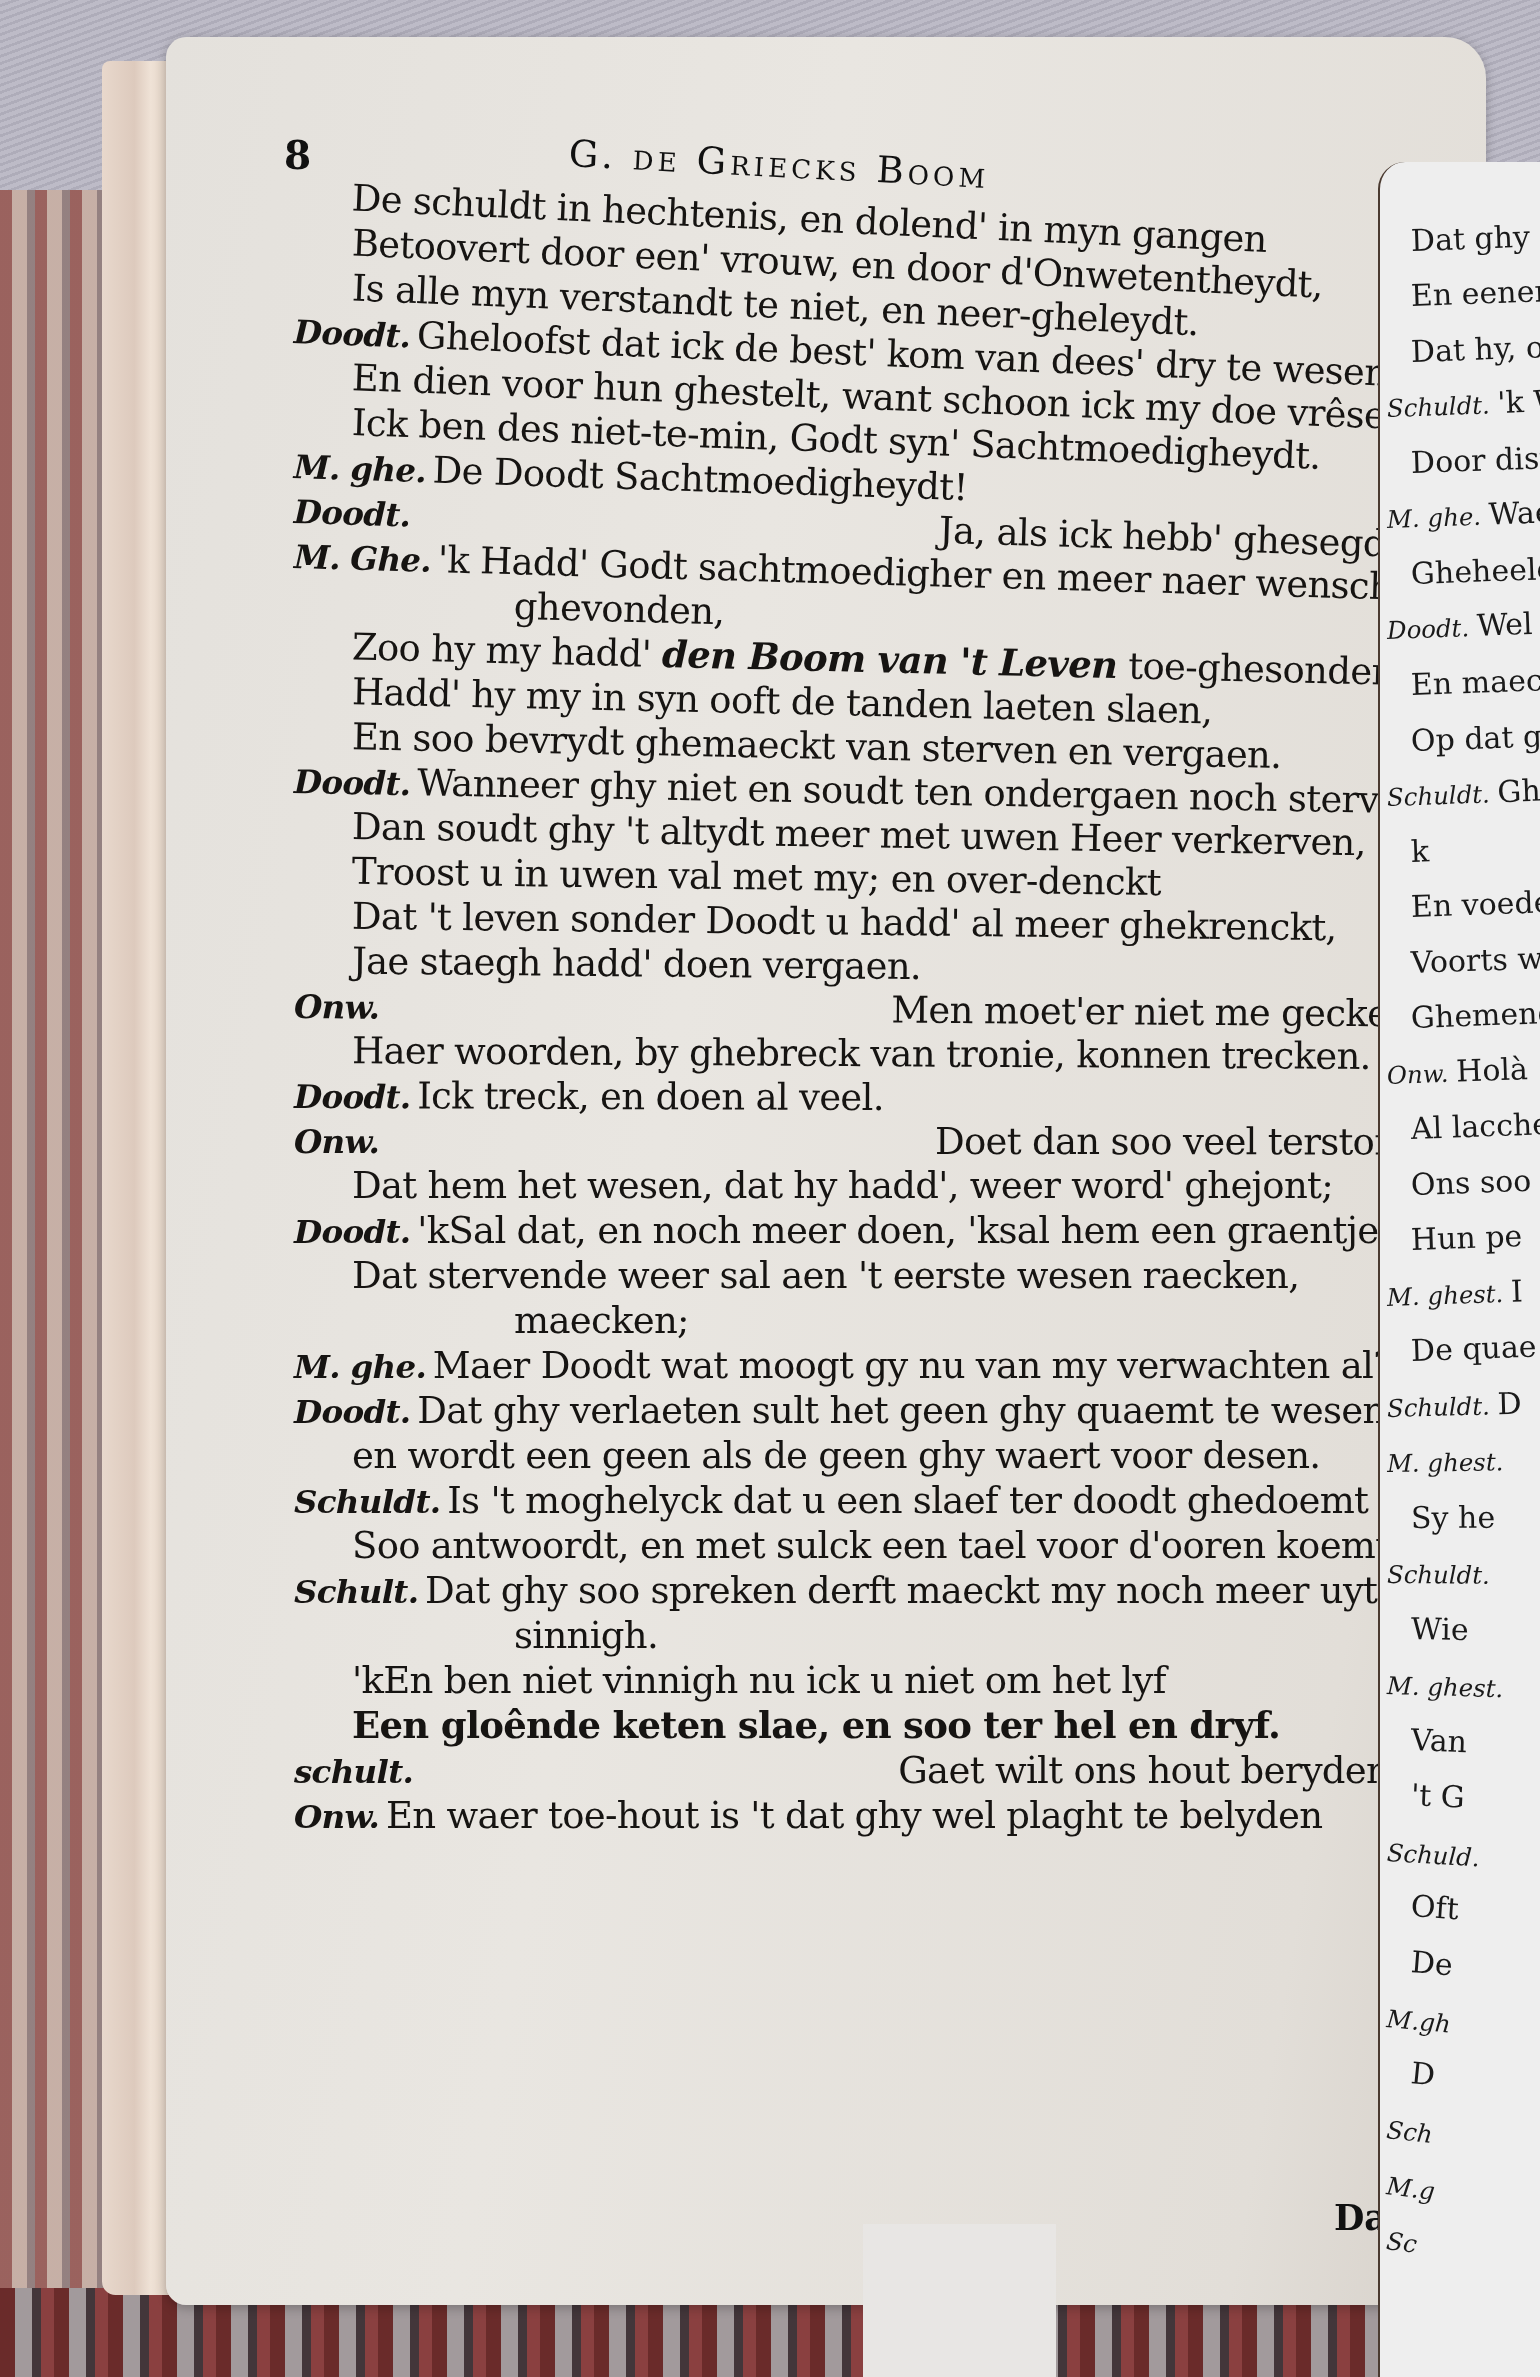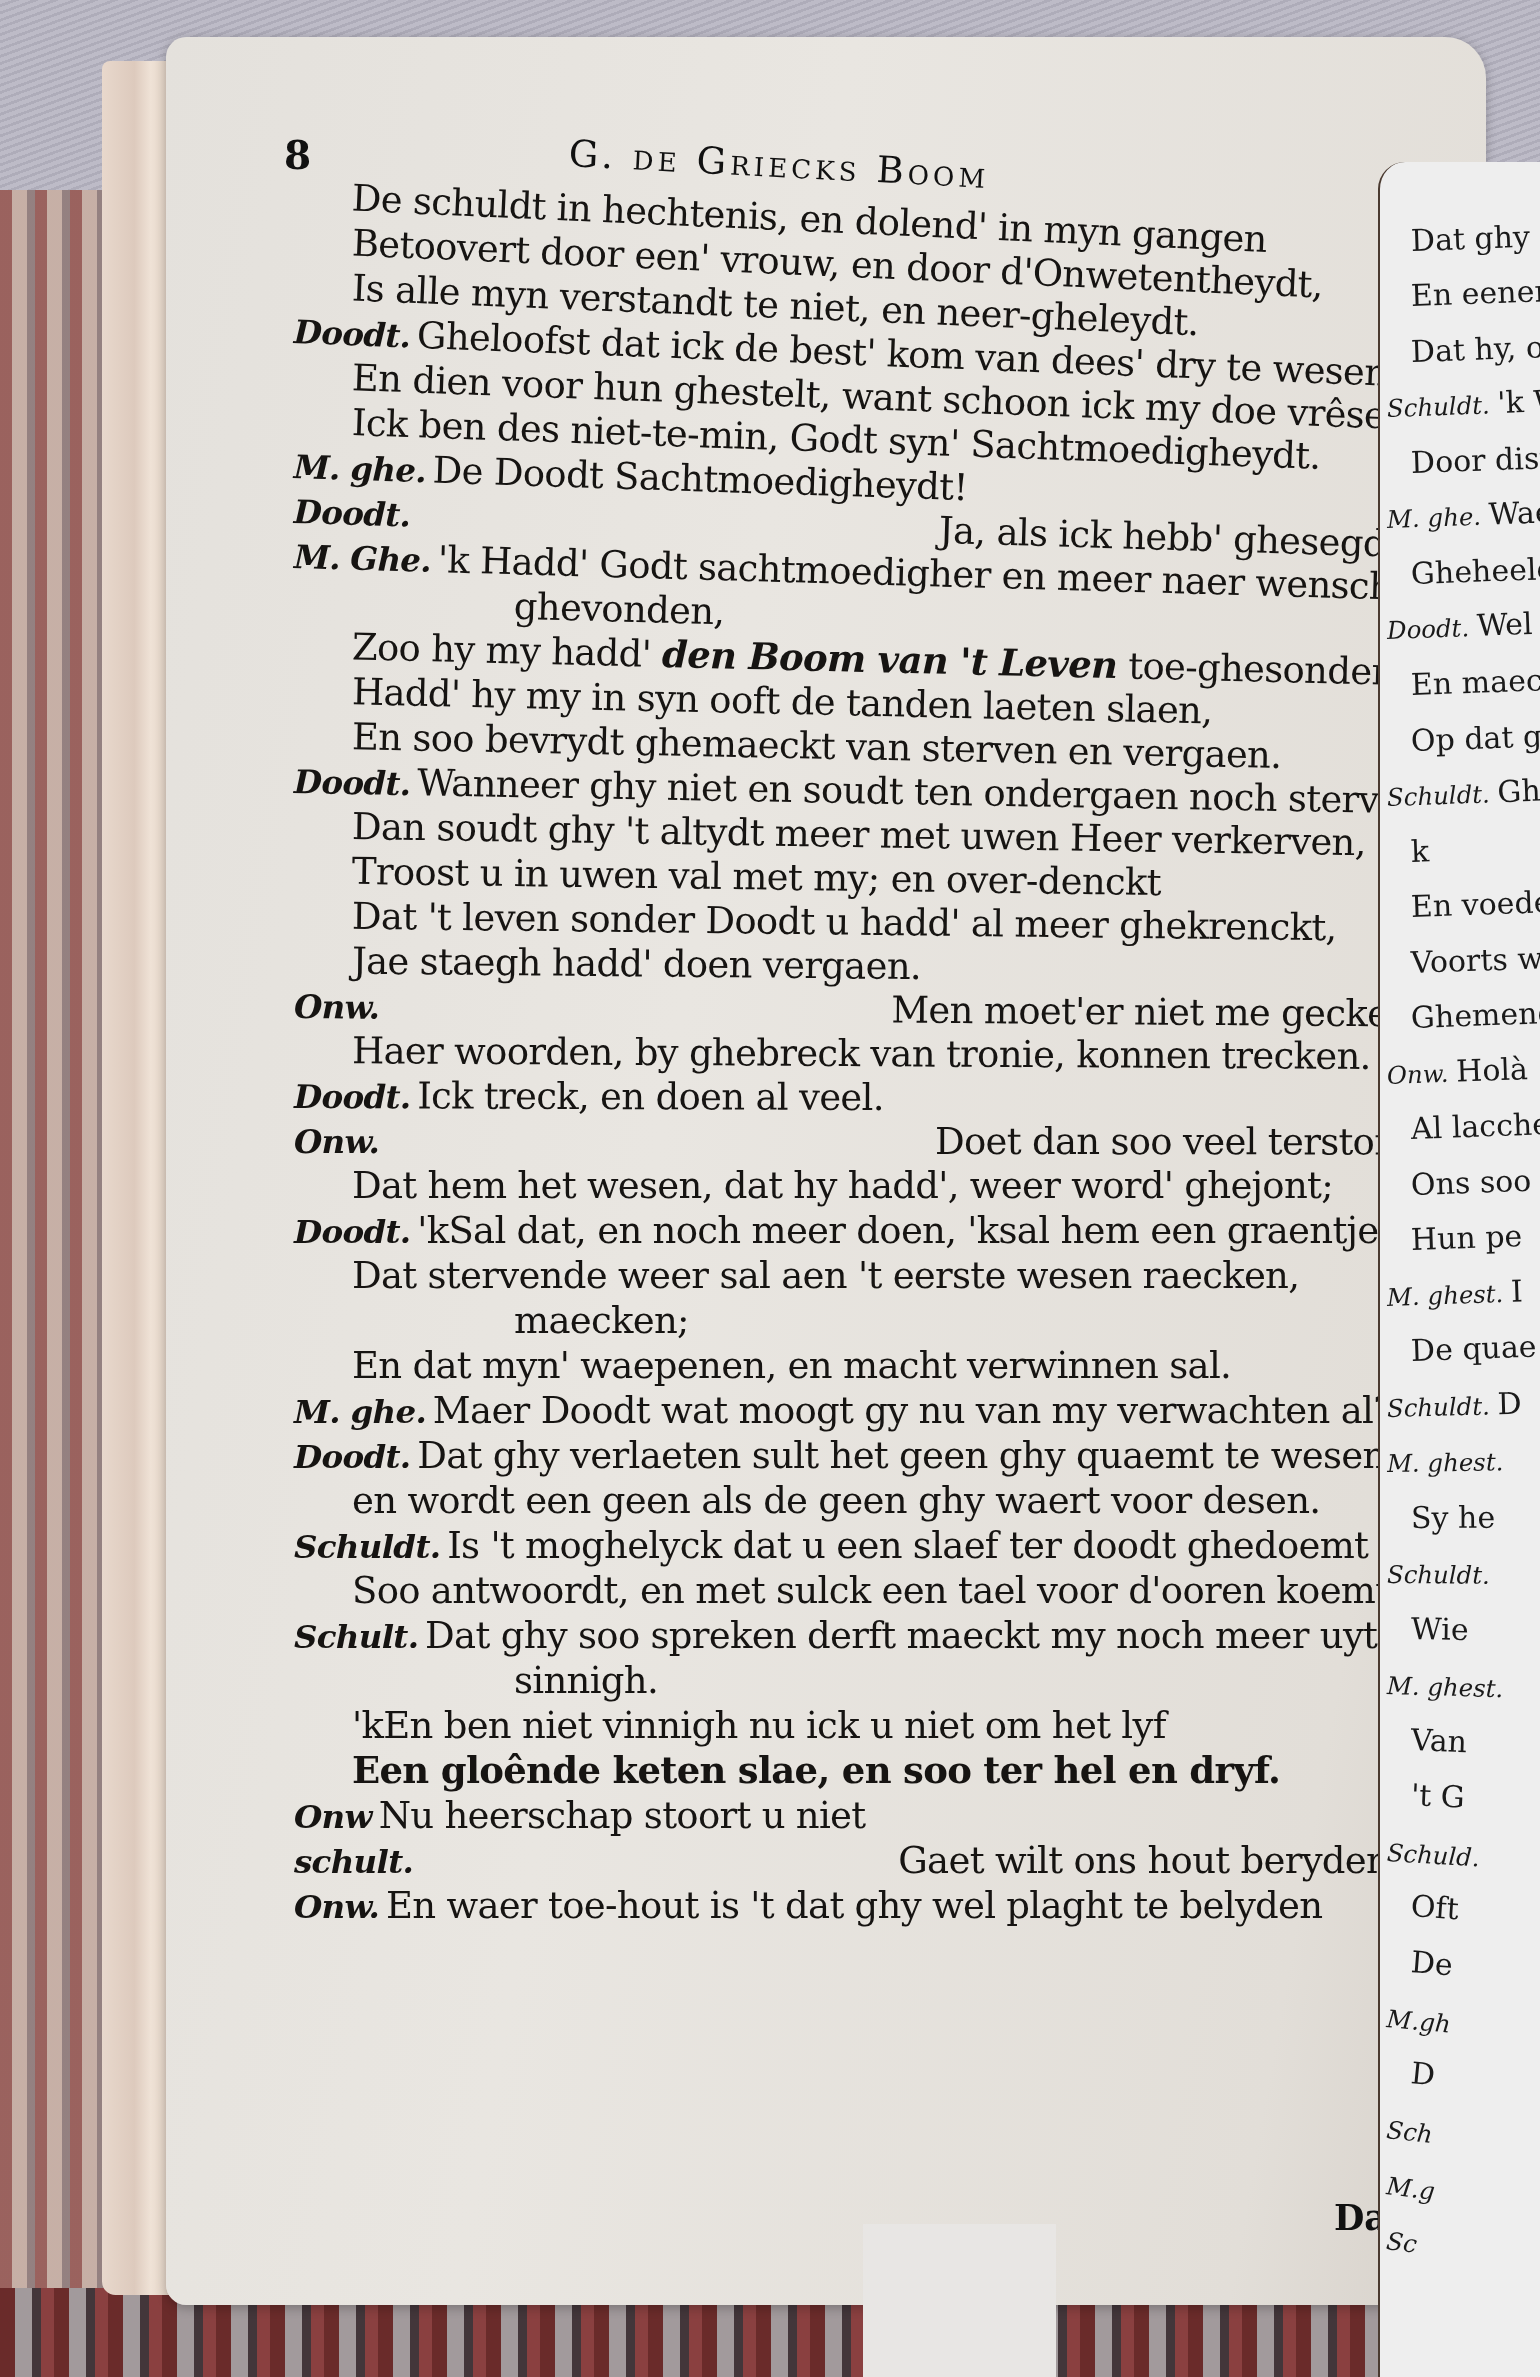--- a/index.html
+++ b/index.html
@@ -71,31 +71,29 @@
     <div class="line indent" style="transform: rotate(0.68deg);"><span>Dat 't leven sonder Doodt u hadd' al meer ghekrenckt,</span></div>
     <div class="line indent" style="transform: rotate(0.56deg);"><span>Jae staegh hadd' doen vergaen.</span></div>
     <div class="line" style="transform: rotate(0.44deg);"><span class="speaker">Onw.</span><span class="right">Men moet'er niet me gecken</span></div>
     <div class="line indent" style="transform: rotate(0.32deg);"><span>Haer woorden, by ghebreck van tronie, konnen trecken.</span></div>
     <div class="line" style="transform: rotate(0.2deg);"><span class="speaker">Doodt.</span><span>Ick treck, en doen al veel.</span></div>
     <div class="line" style="transform: rotate(0.08deg);"><span class="speaker">Onw.</span><span class="right">Doet dan soo veel terstont</span></div>
     <div class="line indent" style="transform: rotate(0deg);"><span>Dat hem het wesen, dat hy hadd', weer word' ghejont;</span></div>
     <div class="line" style="transform: rotate(0deg);"><span class="speaker">Doodt.</span><span>'kSal dat, en noch meer doen, 'ksal hem een graentjen</span></div>
     <div class="line indent" style="transform: rotate(0deg);"><span>Dat stervende weer sal aen 't eerste wesen raecken,</span></div>
     <div class="line hang" style="transform: rotate(0deg);"><span>maecken;</span></div>
-    <div class="line indent" style="transform: rotate(0deg);"><span>En dat myn' waepenen, en macht verwinnen sal.</span></div>
     <div class="line" style="transform: rotate(0deg);"><span class="speaker">M. ghe.</span><span>Maer Doodt wat moogt gy nu van my verwachten al?</span></div>
     <div class="line" style="transform: rotate(0deg);"><span class="speaker">Doodt.</span><span>Dat ghy verlaeten sult het geen ghy quaemt te wesen.</span></div>
     <div class="line indent" style="transform: rotate(0deg);"><span>en wordt een geen als de geen ghy waert voor desen.</span></div>
     <div class="line" style="transform: rotate(0deg);"><span class="speaker">Schuldt.</span><span>Is 't moghelyck dat u een slaef ter doodt ghedoemt</span></div>
     <div class="line indent" style="transform: rotate(0deg);"><span>Soo antwoordt, en met sulck een tael voor d'ooren koemt?</span></div>
     <div class="line" style="transform: rotate(0deg);"><span class="speaker">Schult.</span><span>Dat ghy soo spreken derft maeckt my noch meer uyt-</span></div>
     <div class="line hang" style="transform: rotate(0deg);"><span>sinnigh.</span></div>
     <div class="line indent" style="transform: rotate(0deg);"><span>'kEn ben niet vinnigh nu ick u niet om het lyf</span></div>
     <div class="line indent" style="transform: rotate(0deg); font-weight: bold;"><span>Een gloênde keten slae, en soo ter hel en dryf.</span></div>
-    <div class="line" style="transform: rotate(0deg);"><span class="speaker">Onw</span><span>Nu heerschap stoort u niet</span></div>
     <div class="line" style="transform: rotate(0deg);"><span class="speaker">schult.</span><span class="right">Gaet wilt ons hout berydem.</span></div>
     <div class="line" style="transform: rotate(0deg);"><span class="speaker">Onw.</span><span>En waer toe-hout is 't dat ghy wel plaght te belyden</span></div>
   </div>
 
 <div class="catch">Dat</div>
 <div class="patch"></div>
 
 <div class="rightpage" id="facing">
     <div class="rp-line" style="transform: rotate(-2deg); top: 61px; left: 30.5px;"><span>Dat ghy een' f</span></div>
     <div class="rp-line" style="transform: rotate(-2deg); top: 116px; left: 30.5px;"><span>En eenen eerd</span></div>

